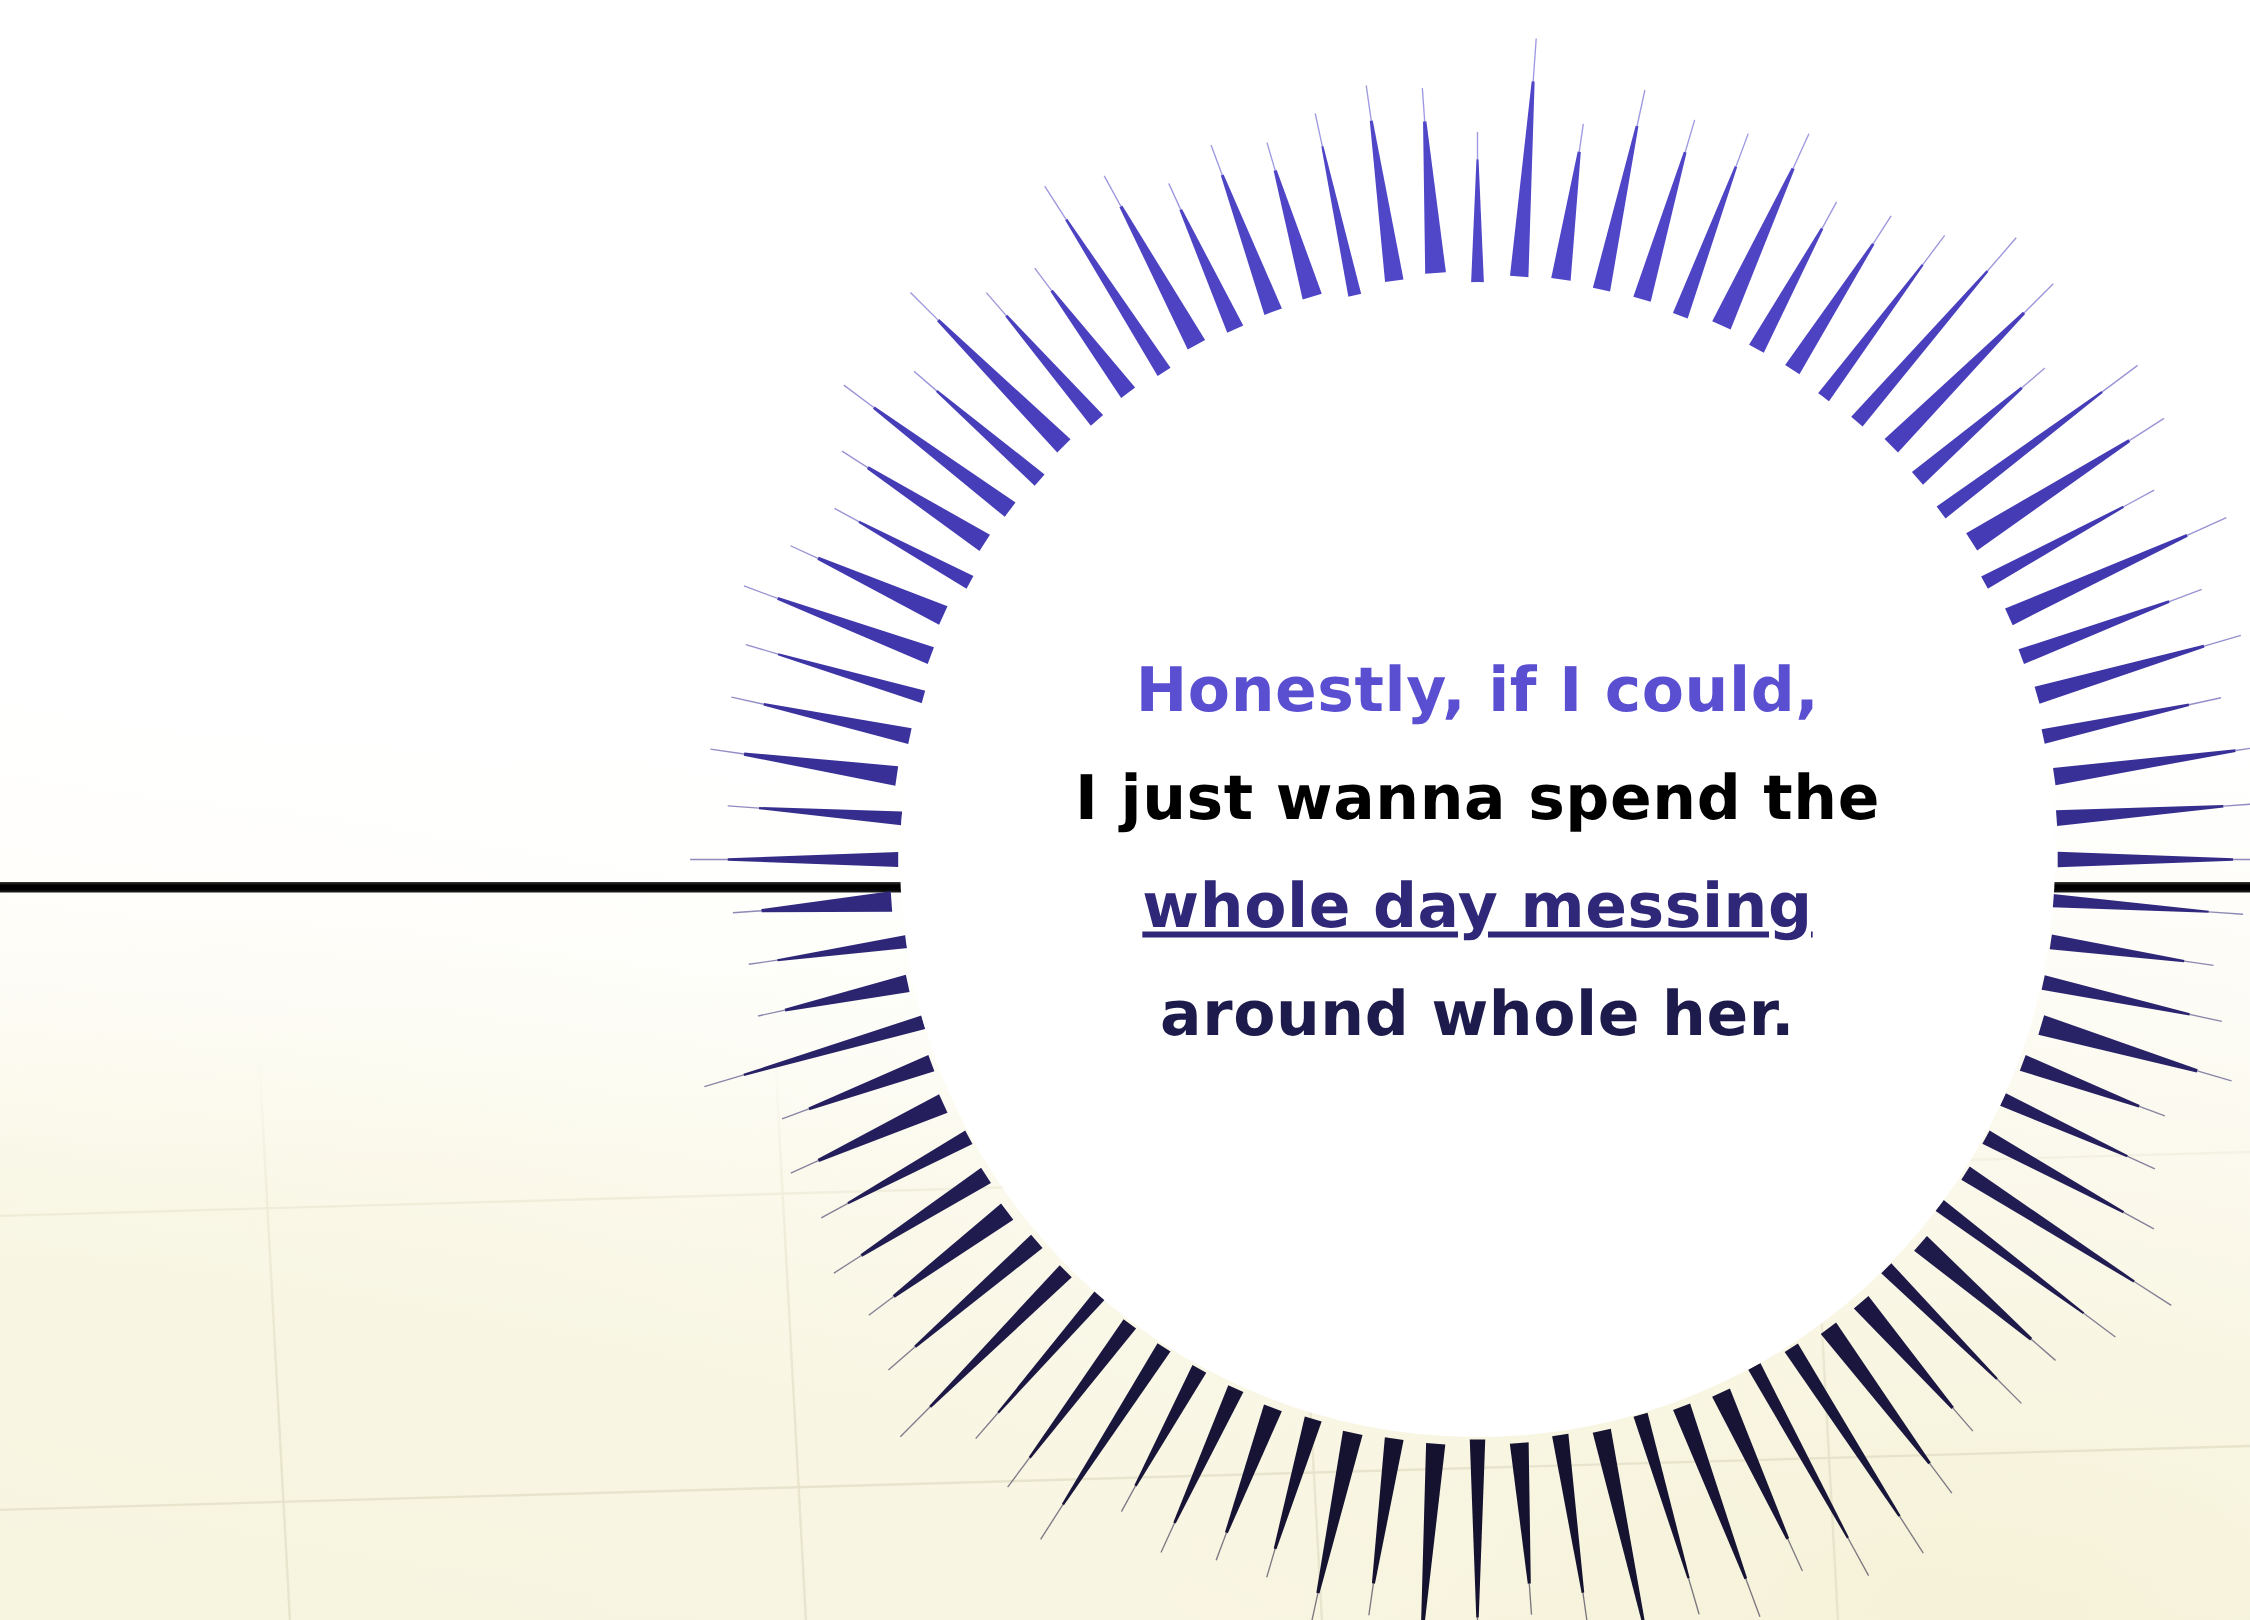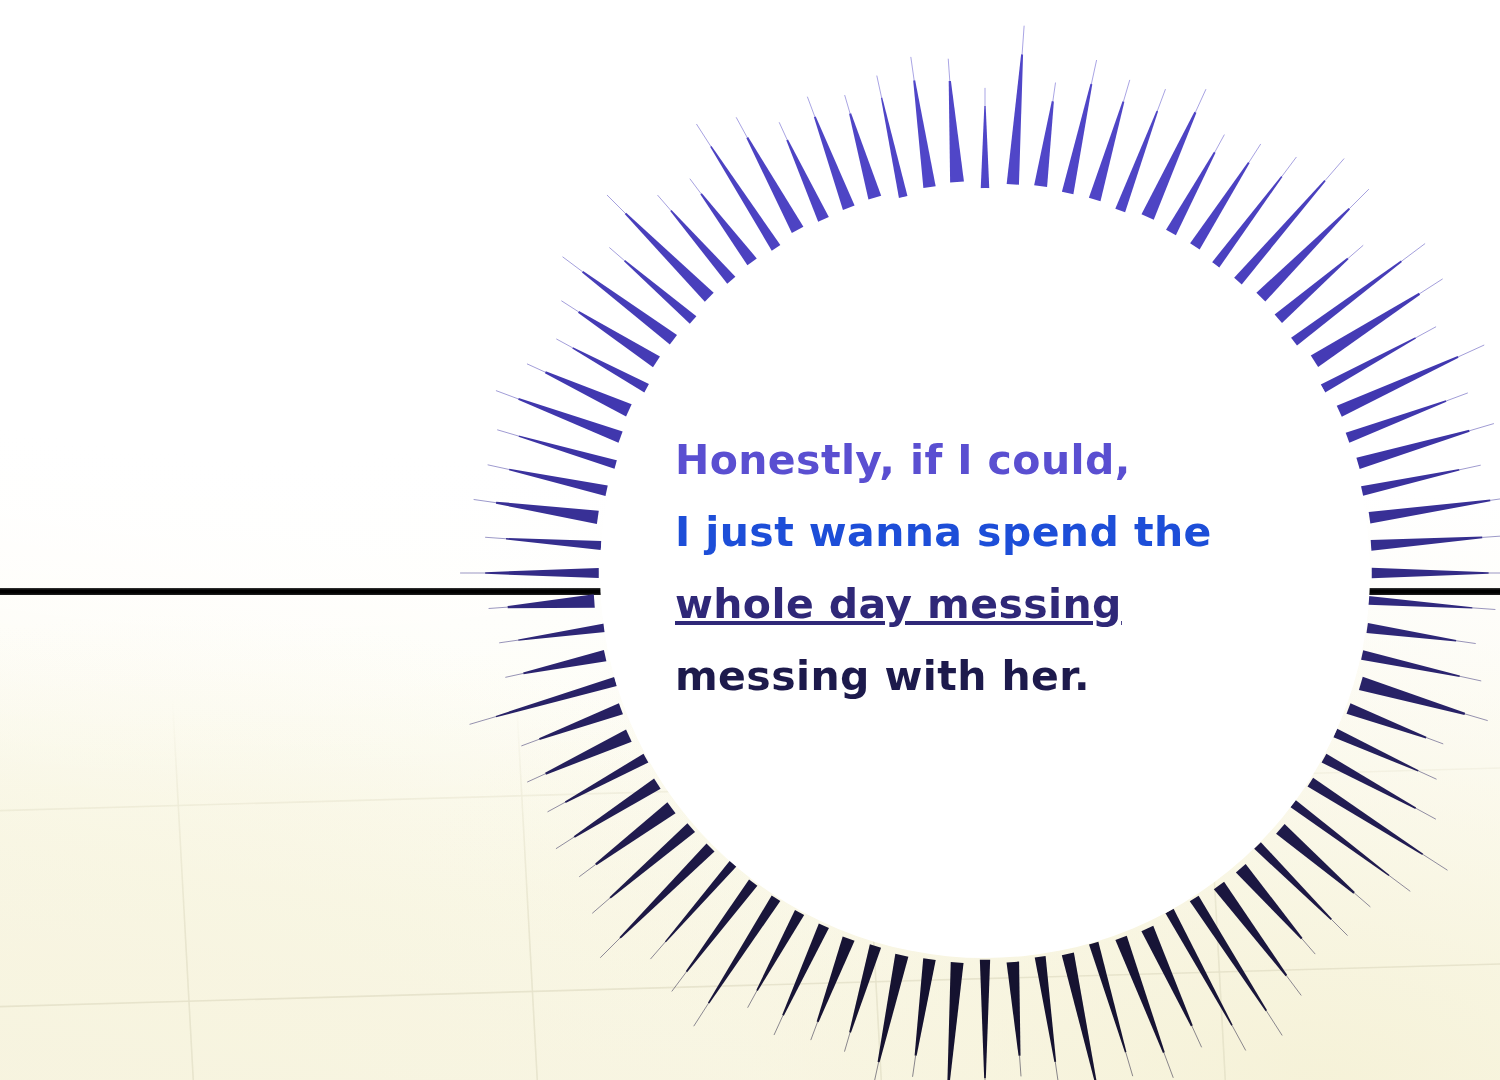--- a/index.html
+++ b/index.html
@@ -84,30 +84,31 @@
     background: #ffffff;
     z-index: 9;
   }
 
   
   .quote {
     position: absolute;
     left: 675px;
     top: 424px;
     width: 620px;
+    text-align: center;
     z-index: 12;
     font-family: "DejaVu Sans", sans-serif;
     font-weight: 700;
     font-size: 41px;
     line-height: 72px;
     letter-spacing: 0.4px;
   }
   .quote .line { display: block; white-space: nowrap; }
   .quote .l0 { color: #5a4fd1; }
-  .quote .l1 { color: #1d4ed8; }
+  .quote .l1 { color: #000000; }
   .quote .l2 { color: #2f2878; text-decoration: underline; }
   .quote .l3 { color: #1d1a4c; }
 </style>
 </head>
 <body>
 
 <div id="stage">
 
   <div class="bg-base"></div>
   <div class="bg-warm-right"></div>
@@ -311,16 +312,16 @@
         <path d="M 949.81 80.96 L 948.22 58.73" stroke="rgb(80,70,200)" stroke-width="0.9" opacity="0.55" fill="none"></path>
       </svg>
   </div>
 
   <div class="burst-core"></div>
 
   <div class="quote">
     <span class="line l0">Honestly, if I could,</span>
     <span class="line l1">I just wanna spend the</span>
     <span class="line l2">whole day messing</span>
-    <span class="line l3">messing with her.</span>
+    <span class="line l3">around whole her.</span>
   </div>
 
 </div>
 
 </body></html>

